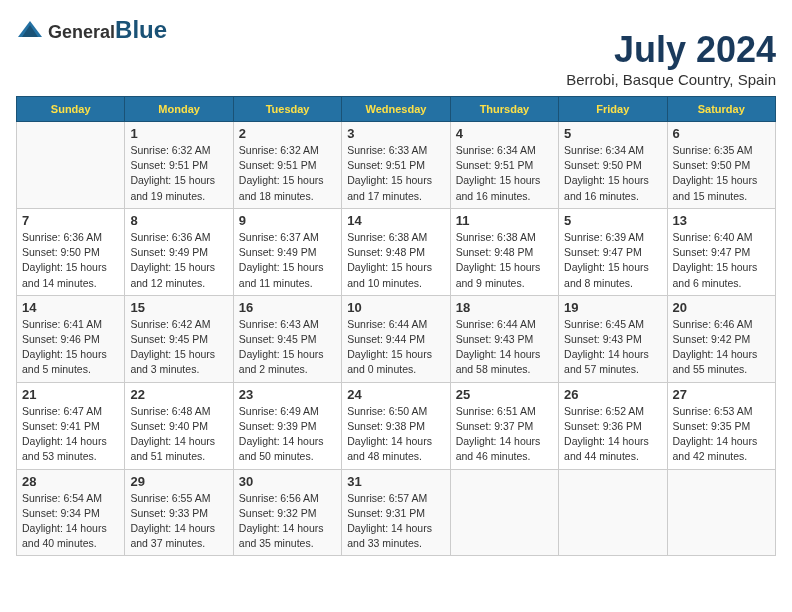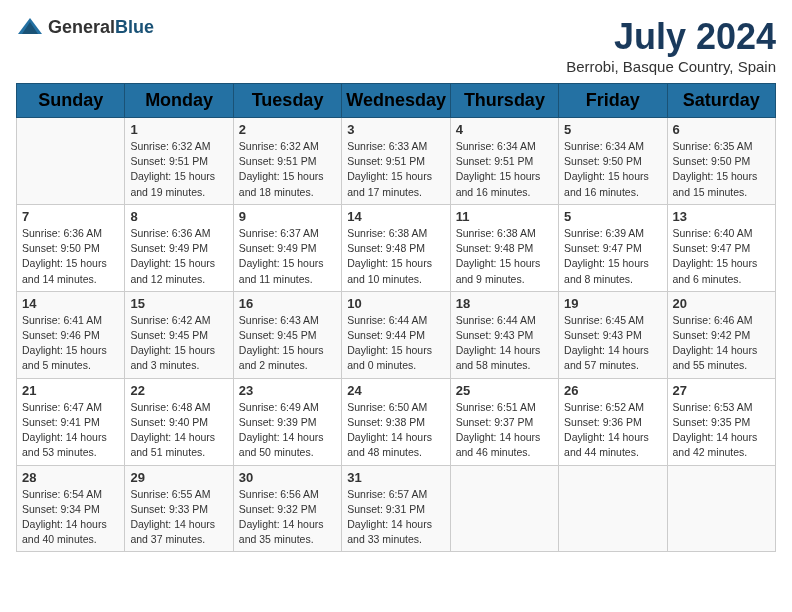--- a/index.html
+++ b/index.html
@@ -20,52 +20,53 @@
       display: flex;
       align-items: center;
       gap: 4px;
     }
     .logo-text-general {
       font-size: 18px;
       font-weight: bold;
       color: #333;
     }
     .logo-text-blue {
-      font-size: 18px;
+      font-size: 24px;
       font-weight: bold;
       color: #1a5276;
     }
     .logo-icon {
       width: 28px;
       height: 22px;
     }
     .title-block {
       text-align: right;
     }
     .month-year {
       font-size: 36px;
       font-weight: bold;
       color: #1a3a5c;
+      margin-top: 13px;
     }
     .location {
       font-size: 15px;
       color: #333;
       text-align: center;
     }
     table {
       width: 100%;
       border-collapse: collapse;
       table-layout: fixed;
     }
     thead tr th {
       background-color: #2471a3;
-      color: #000000;
+      color: #fde047;
       text-align: center;
       padding: 6px 4px;
-      font-size: 18px;
+      font-size: 11px;
       border: 1px solid #1a5276;
     }
     tbody tr td {
       border: 1px solid #ccc;
       vertical-align: top;
       padding: 4px 5px;
       font-size: 11px;
       color: #333;
       height: 80px;
       background: #fff;

